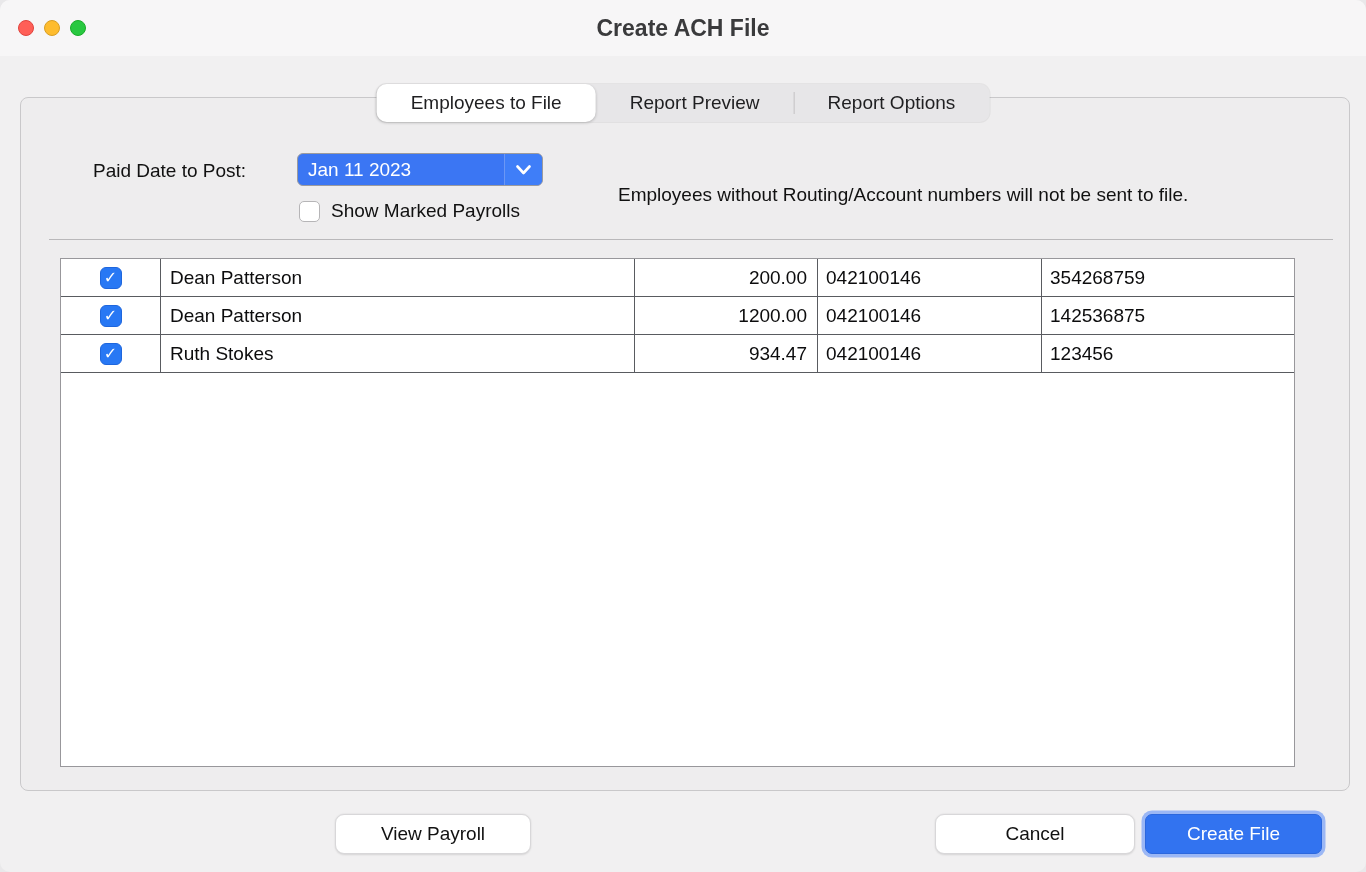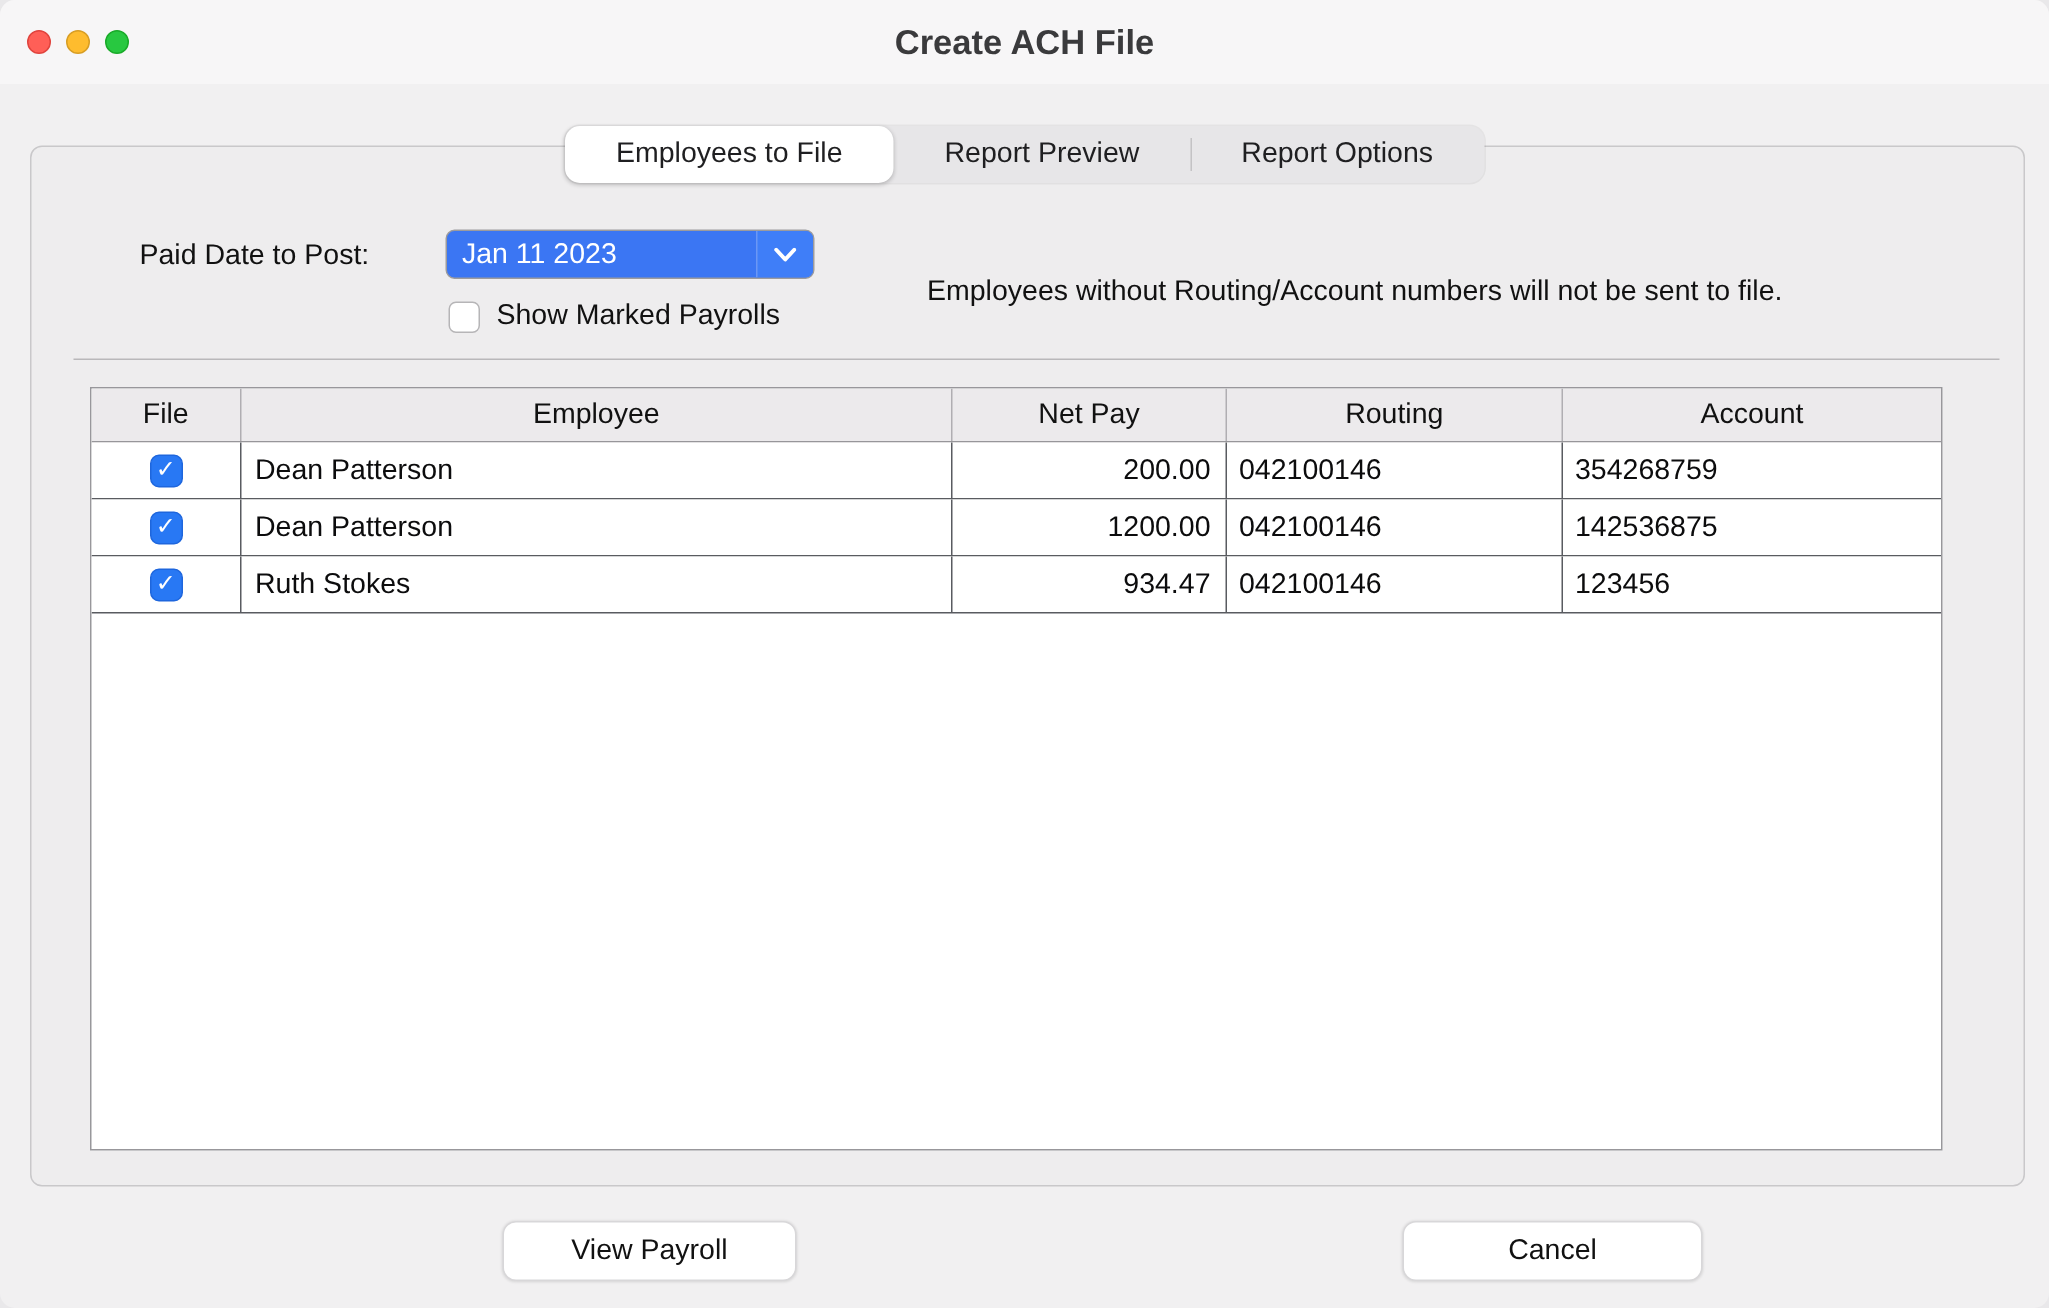--- a/index.html
+++ b/index.html
@@ -129,27 +129,20 @@
     <div class="notice">Employees without Routing/Account numbers will not be sent to file.</div>
 
     <div class="cbrow">
       <span class="checkbox plain"></span>
       <span>Show Marked Payrolls</span>
     </div>
 
     <div class="divider"></div>
 
     <div class="table">
-      <div class="thead">
-        <div class="th c-file">File</div>
-        <div class="th c-emp">Employee</div>
-        <div class="th c-net">Net Pay</div>
-        <div class="th c-rout">Routing</div>
-        <div class="th c-acct">Account</div>
-      </div>
       <div>
           <div class="trow">
             <div class="cell c-file">
               <span class="checkbox checked">
                 <span class="check-glyph">✓</span>
               </span>
             </div>
             <div class="cell c-emp">Dean Patterson</div>
             <div class="cell c-net">200.00</div>
             <div class="cell c-rout">042100146</div>
@@ -177,14 +170,15 @@
             <div class="cell c-rout">042100146</div>
             <div class="cell c-acct">123456</div>
           </div>
         </div>
     </div>
 
   </div>
 
   <button class="btn btn-view">View Payroll</button>
   <button class="btn btn-cancel">Cancel</button>
+  <button class="btn btn-create">Create File</button>
 
 </div>
 
 </body></html>

